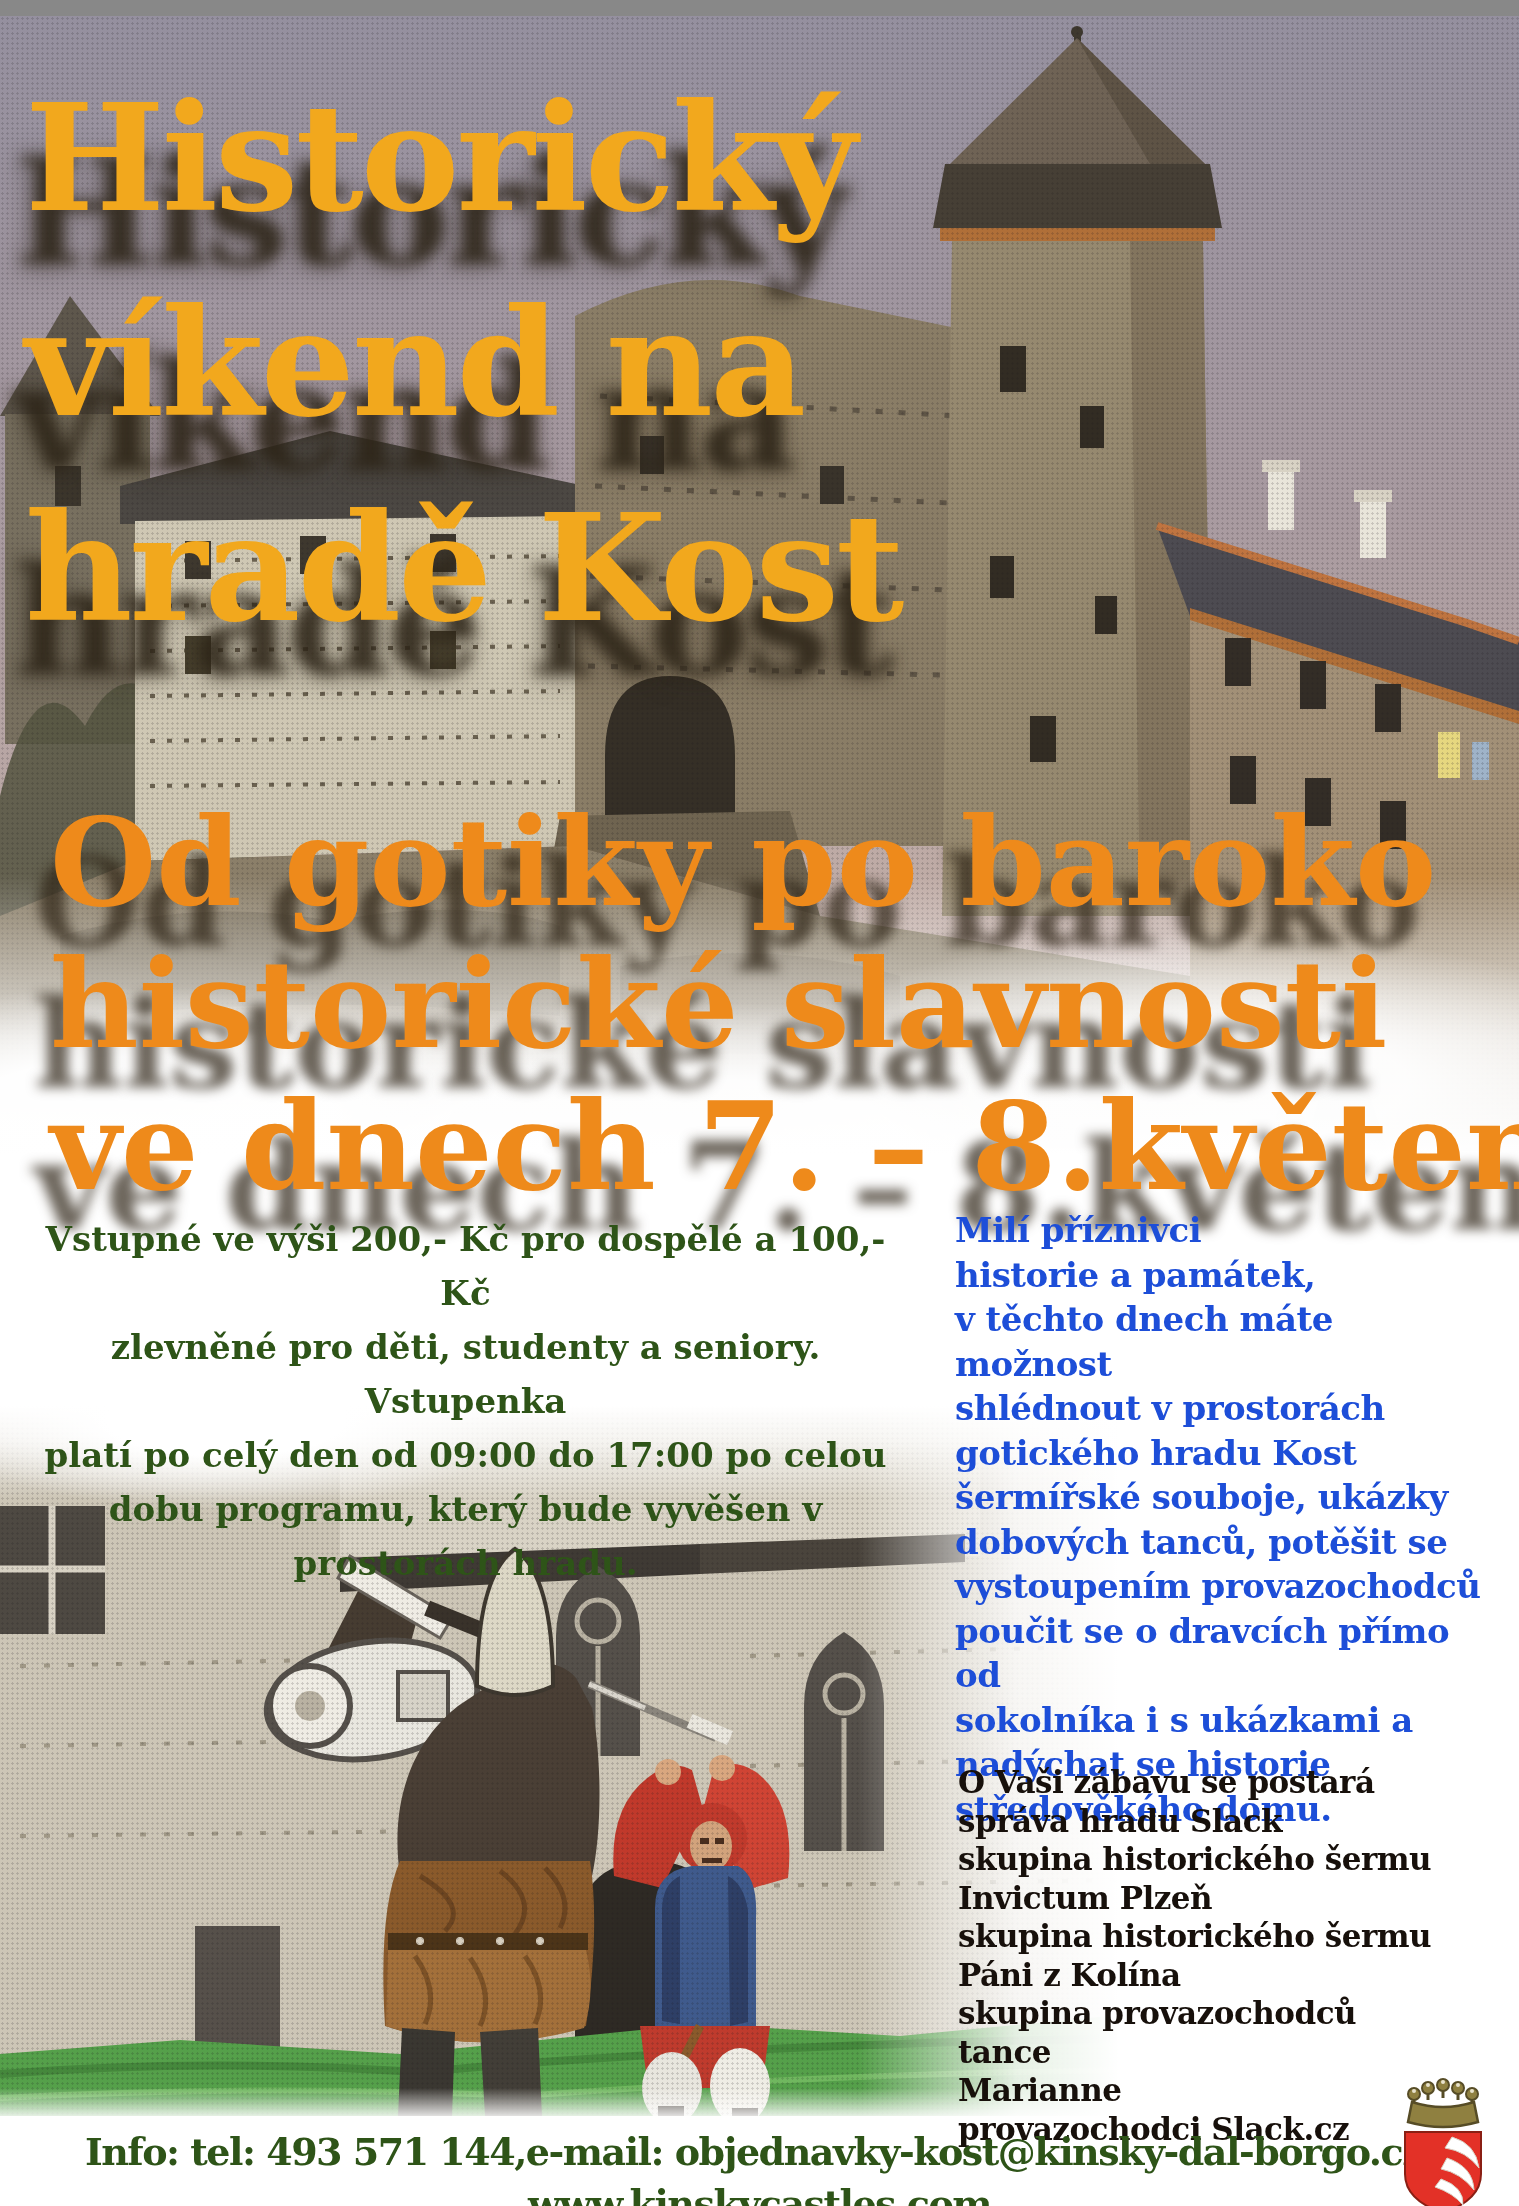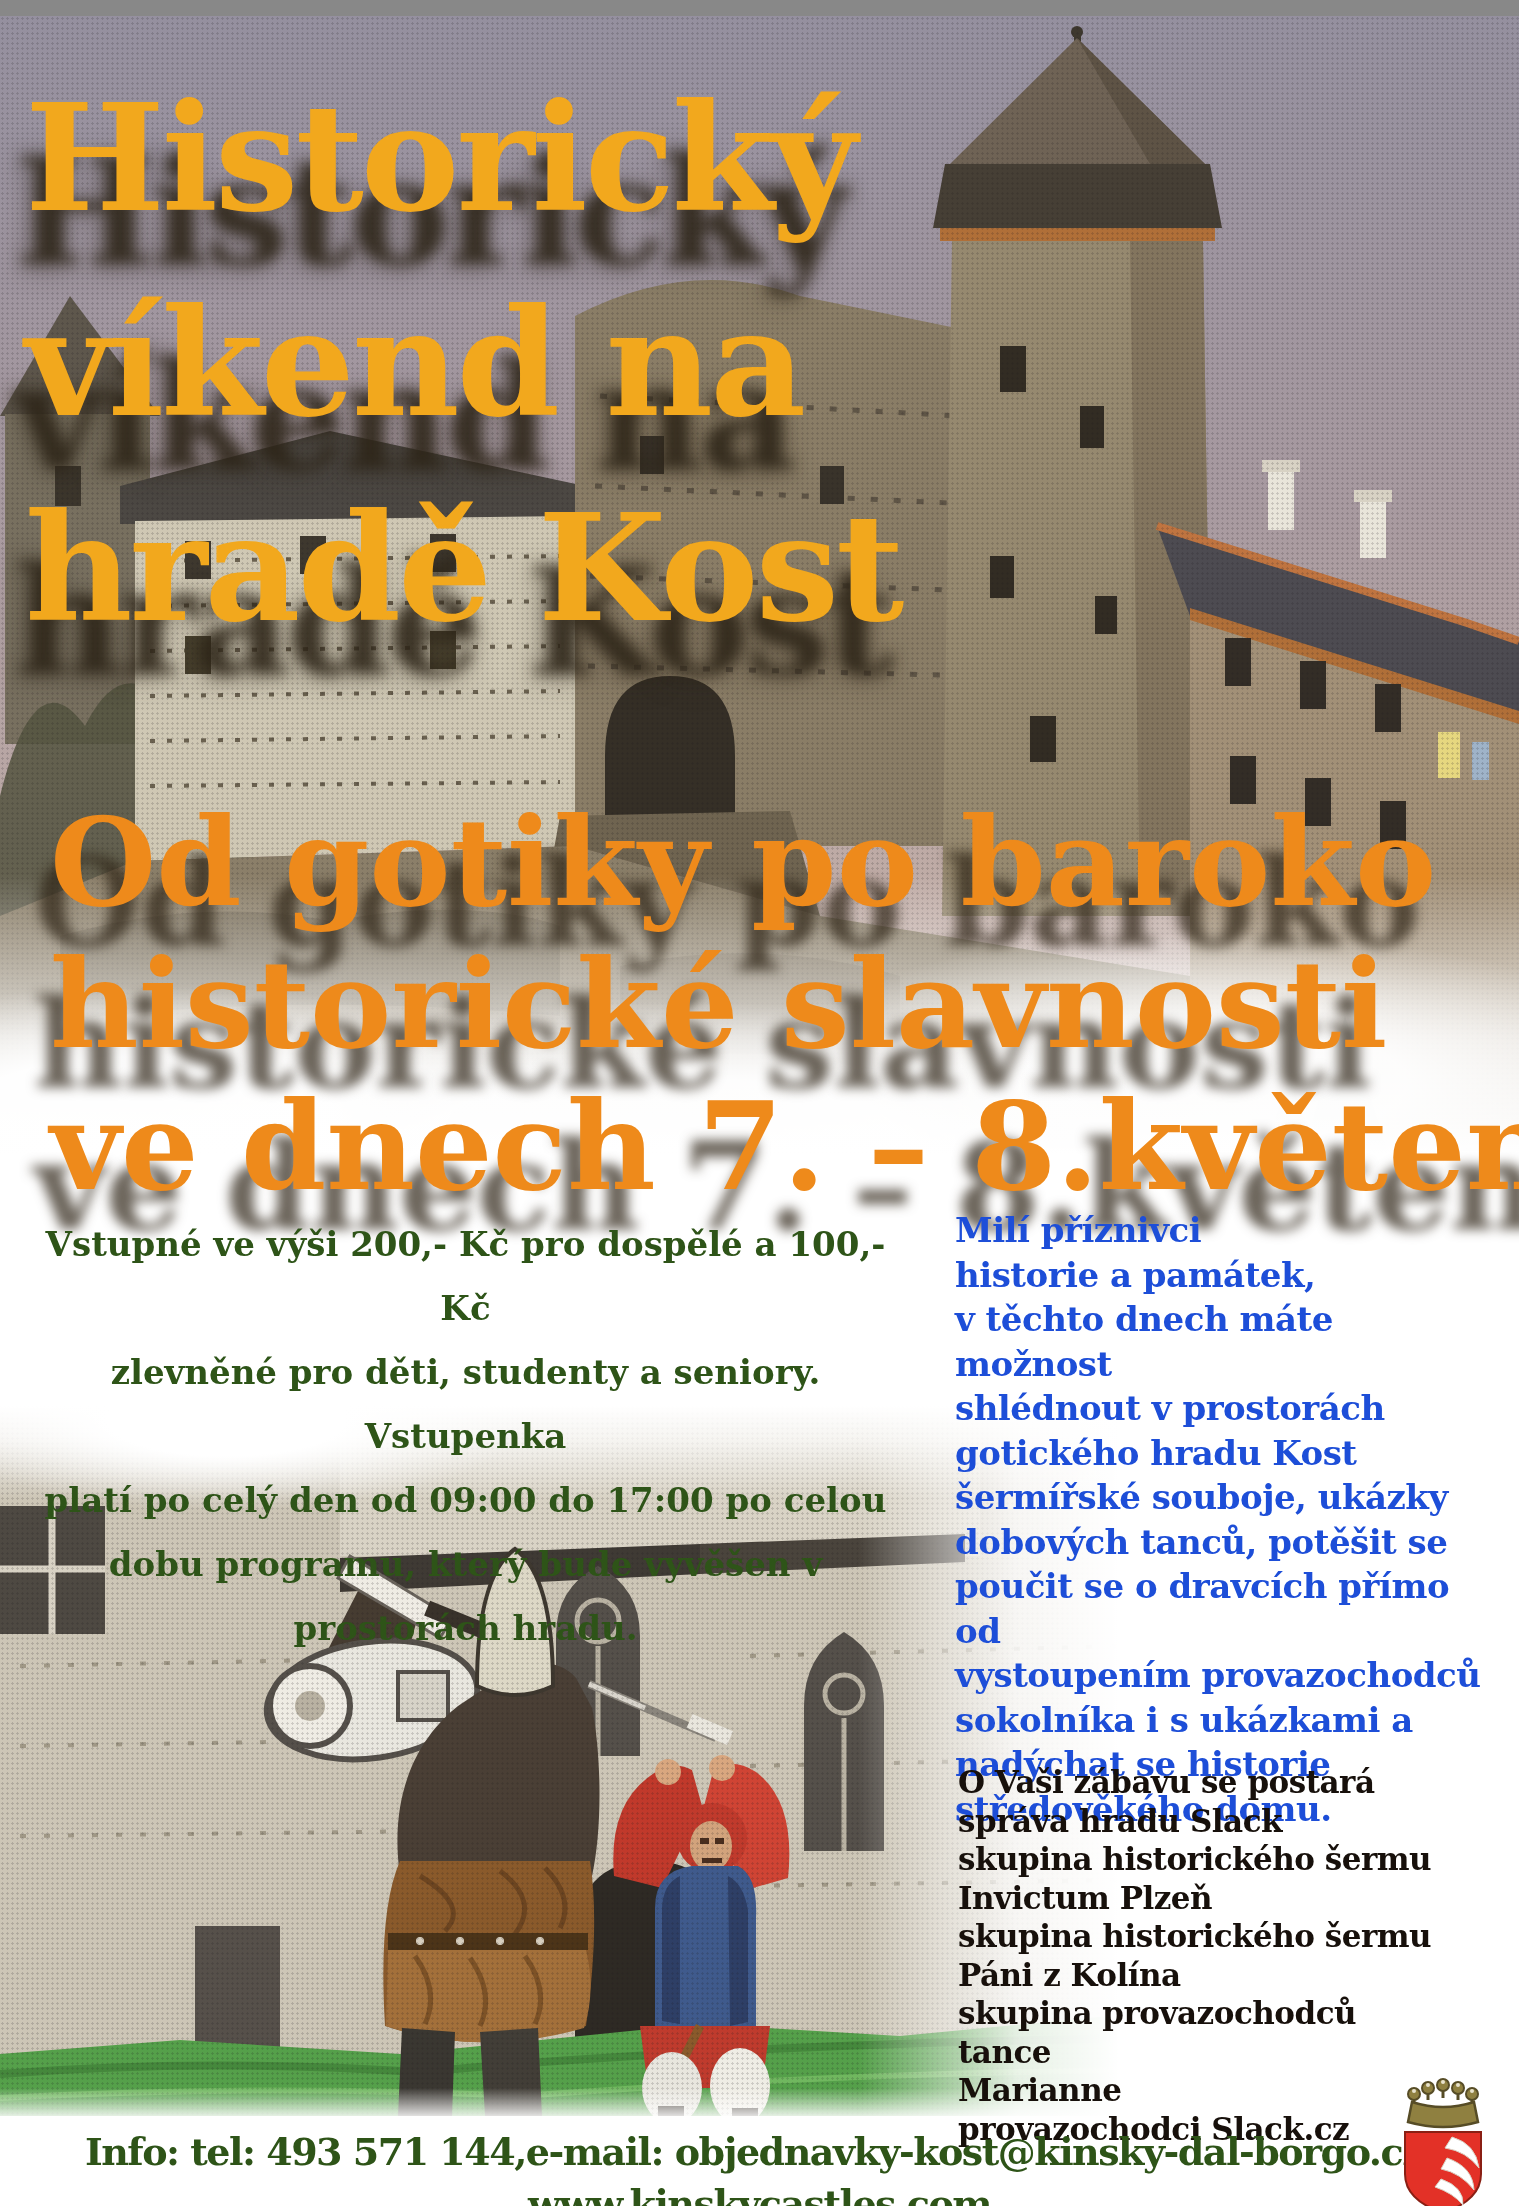--- a/index.html
+++ b/index.html
@@ -38,21 +38,21 @@
     position:absolute;left:50px;top:775px;width:1420px;
     color:#EE8A1B;font-size:122px;line-height:142px;z-index:5;
   }
   .subtitle .tl{
     text-shadow:-16px 40px 12px rgba(45,36,22,0.7);
     white-space:nowrap;
   }
   
   .admission{
     position:absolute;left:18px;top:1196px;width:895px;text-align:center;
-    color:#2E5418;font-size:34px;line-height:64px;z-index:6;
+    color:#2E5418;font-size:34px;line-height:54px;z-index:6;
   }
   .invitation{
     position:absolute;left:955px;top:1192px;width:545px;text-align:left;
     color:#1d4ed8;font-size:34px;line-height:44.5px;z-index:6;letter-spacing:-0.5px;
   }
   .organizers{
     position:absolute;left:958px;top:1747px;width:500px;
     color:#17100B;font-size:31px;line-height:38.5px;z-index:6;letter-spacing:-0.5px;
   }
   .tl{white-space:nowrap;}
@@ -205,22 +205,22 @@
   </div>
 
   <div class="invitation">
     <div class="tl">Milí příznivci</div>
     <div class="tl">historie a památek,</div>
     <div class="tl">v těchto dnech máte možnost</div>
     <div class="tl">shlédnout v prostorách</div>
     <div class="tl">gotického hradu Kost</div>
     <div class="tl">šermířské souboje, ukázky</div>
     <div class="tl">dobových tanců, potěšit se</div>
+    <div class="tl">vystoupením provazochodců</div>
     <div class="tl">poučit se o dravcích přímo od</div>
-    <div class="tl">vystoupením provazochodců</div>
     <div class="tl">sokolníka i s ukázkami a</div>
     <div class="tl">nadýchat se historie</div>
     <div class="tl">středověkého domu.</div>
   </div>
 
   <div class="organizers">
     <div class="tl">O Vaši zábavu se postará</div>
     <div class="tl">správa hradu Slack</div>
     <div class="tl">skupina historického šermu</div>
     <div class="tl">Invictum Plzeň</div>

